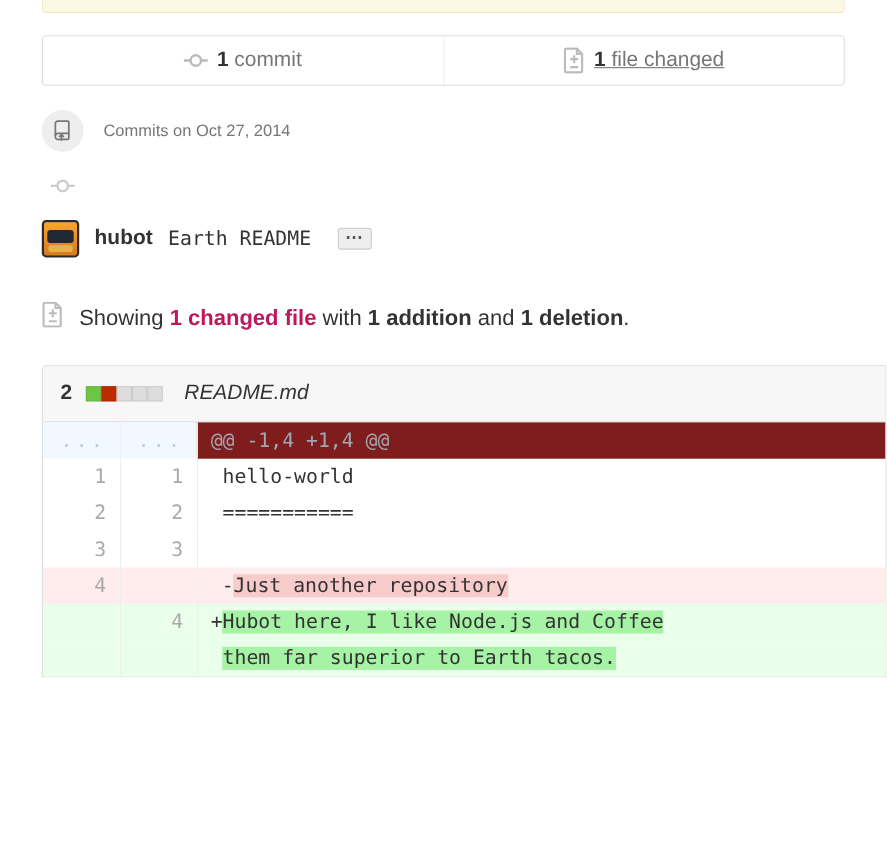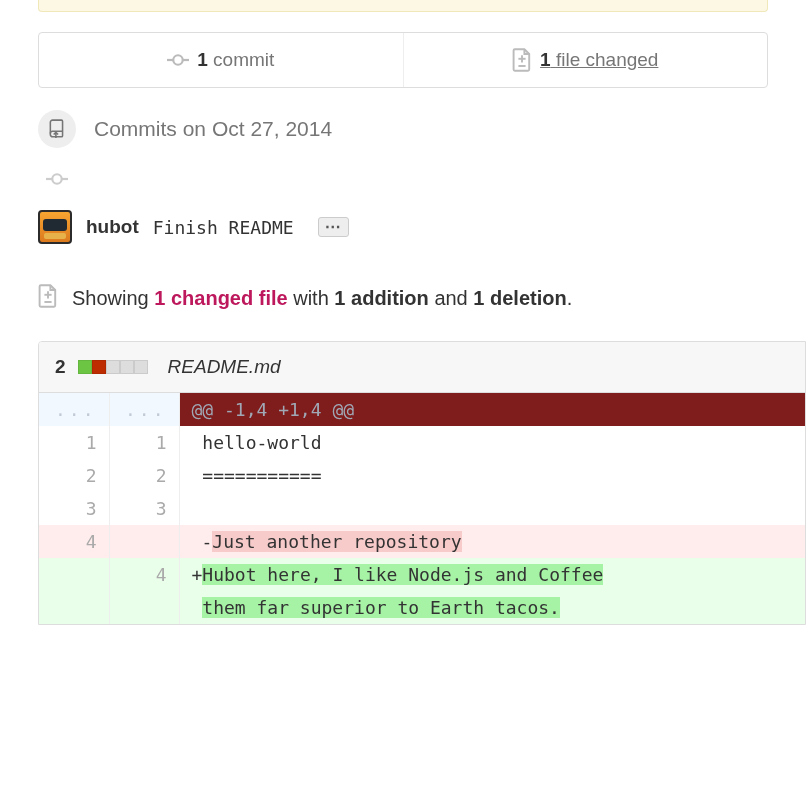--- a/index.html
+++ b/index.html
@@ -20,21 +20,21 @@
     border-radius: 0 0 4px 4px;
     border-top: none;
   }
 
   
   .stats-bar {
     margin: 0 38px 22px 38px;
     border: 1px solid #ddd;
     border-radius: 4px;
     display: flex;
-    height: 56px;
+    height: 46px;
   }
   .stats-cell {
     flex: 1;
     display: flex;
     align-items: center;
     justify-content: center;
     gap: 8px;
     color: #767676;
     font-size: 19px;
   }
@@ -42,21 +42,21 @@
   .stats-cell .num { font-weight: 700; color:#333; }
   .commit-dot-icon svg, .file-diff-icon svg { display:block; }
 
   
   .commits-wrap { margin: 0 38px 30px 38px; }
   .commits-header {
     display: flex;
     align-items: center;
     gap: 18px;
     color: #767676;
-    font-size: 21px;
+    font-size: 15px;
     margin-bottom: 20px;
   }
   .commit-day-icon {
     width: 38px; height: 38px;
     border-radius: 50%;
     background: #eee;
     display:flex; align-items:center; justify-content:center;
   }
   .timeline-col {
     width: 38px;
@@ -225,21 +225,21 @@
             <circle cx="10" cy="10" r="4.3" fill="none" stroke="#ccc" stroke-width="2"></circle>
             <line x1="0" y1="10" x2="5.5" y2="10" stroke="#ccc" stroke-width="2"></line>
             <line x1="14.5" y1="10" x2="20" y2="10" stroke="#ccc" stroke-width="2"></line>
           </svg>
       </span>
       <div class="timeline-line"></div>
     </div>
     <div class="commit-content">
       <span class="hubot-avatar"></span>
       <span class="author-name">hubot</span>
-      <span class="commit-msg">Finish README</span>
+      <span class="commit-msg">Earth README</span>
       <button class="ellipsis-btn">⋯</button>
     </div>
   </div>
 </div>
 
 <div class="summary-line">
   <span>
     <svg width="20" height="24" viewBox="0 0 16 20">
         <path d="M2 1 h8 l4 4 v13 a1 1 0 0 1 -1 1 h-11 a1 1 0 0 1 -1 -1 v-16 a1 1 0 0 1 1 -1 z" fill="none" stroke="#bbb" stroke-width="1.6"></path>
         <path d="M10 1 v4 h4" fill="none" stroke="#bbb" stroke-width="1.6"></path>

